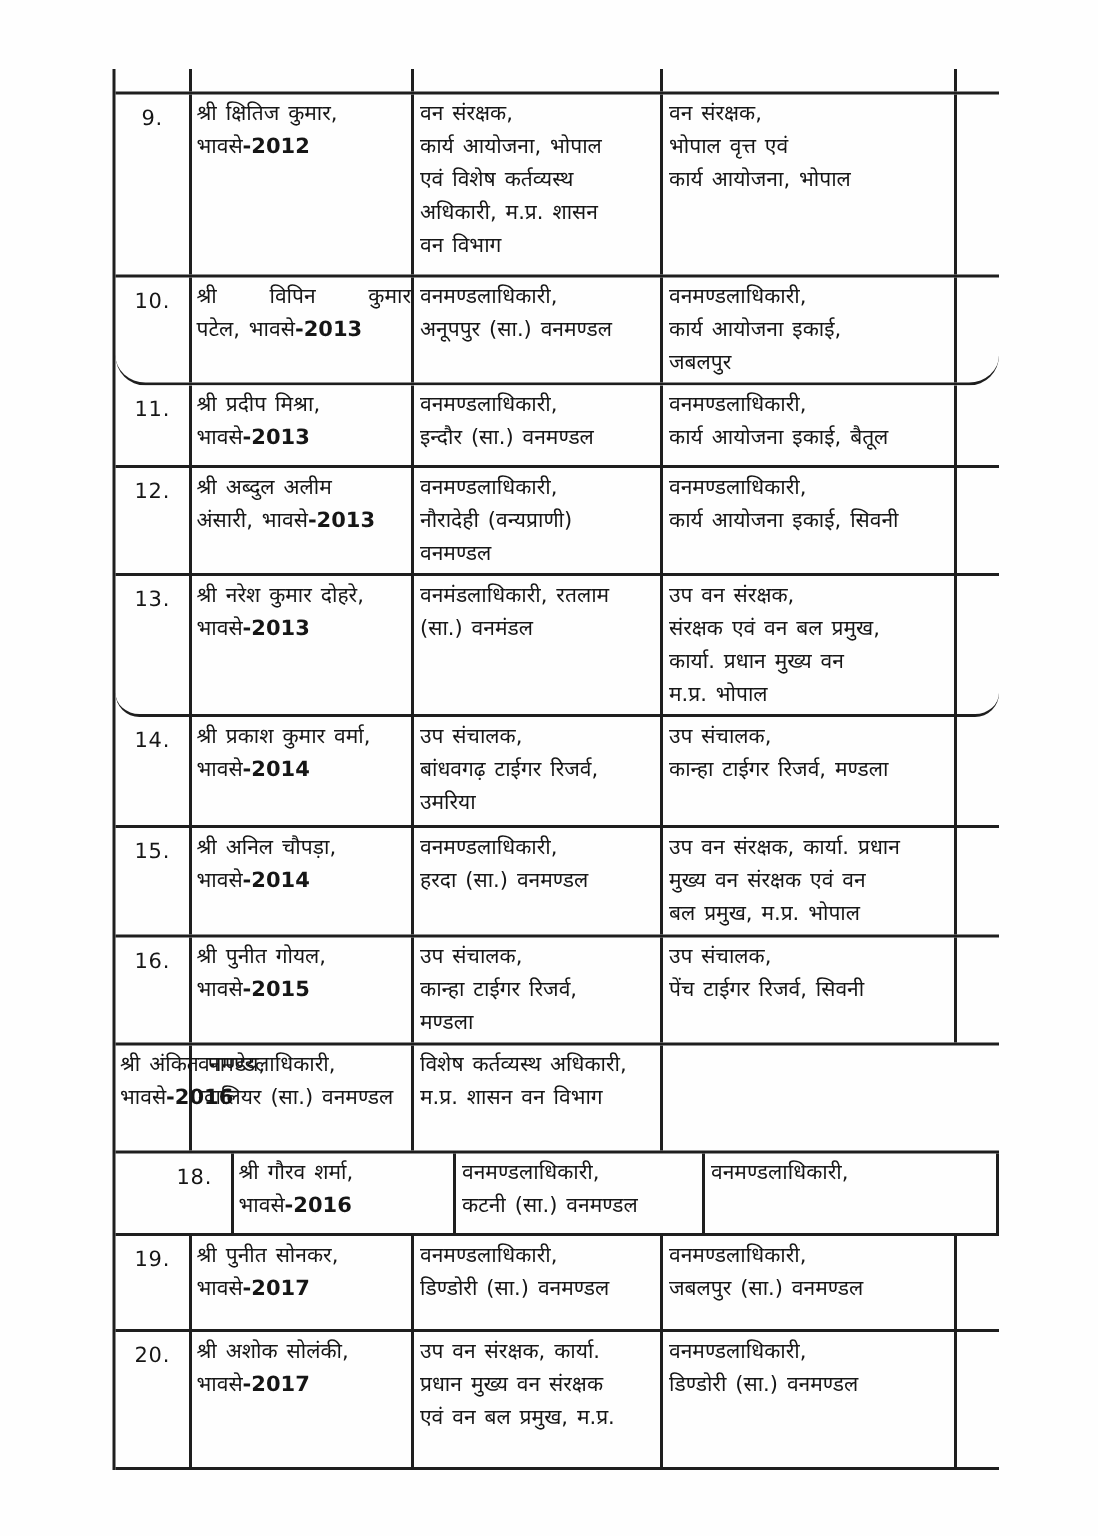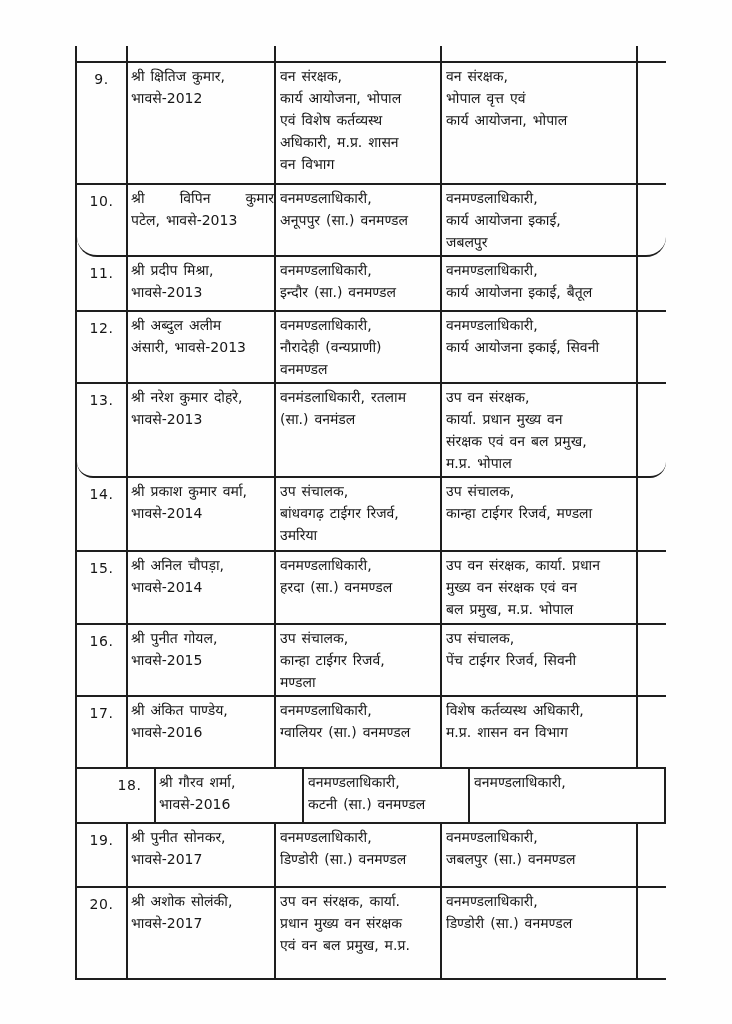--- a/index.html
+++ b/index.html
@@ -48,21 +48,21 @@
   }
   .cell--name   { padding-left: 3px; }
   .cell--cur    { padding-left: 4px; }
   .cell--new    { padding-left: 4px; }
   .line {
     font-size: 14px;
     line-height: 22px;
     white-space: nowrap;
     word-spacing: 1.5px;
   }
-  .line b { font-weight: normal; }
+  .line b { font-weight: bold; }
   
   .table > .row:nth-child(1)  { min-height: 15px;  }
   .table > .row:nth-child(2)  { min-height: 120px; }
   .table > .row:nth-child(3)  { min-height: 69px; border-radius: 20px;  }
   .table > .row:nth-child(4)  { min-height: 53px;  }
   .table > .row:nth-child(5)  { min-height: 66px;  }
   .table > .row:nth-child(6)  { min-height: 88px; border-radius: 16px;  }
   .table > .row:nth-child(7)  { min-height: 72px;  }
   .table > .row:nth-child(8)  { min-height: 71px;  }
   .table > .row:nth-child(9)  { min-height: 68px;  }
@@ -170,22 +170,22 @@
         <div class="cell cell--name">
           <div class="line">श्री नरेश कुमार दोहरे,</div>
           <div class="line">भावसे<b>-2013</b></div>
         </div>
         <div class="cell cell--cur">
           <div class="line">वनमंडलाधिकारी, रतलाम</div>
           <div class="line">(सा.) वनमंडल</div>
         </div>
         <div class="cell cell--new">
           <div class="line">उप वन संरक्षक,</div>
+          <div class="line">संरक्षक एवं वन बल प्रमुख,</div>
           <div class="line">कार्या. प्रधान मुख्य वन</div>
-          <div class="line">संरक्षक एवं वन बल प्रमुख,</div>
           <div class="line">म.प्र. भोपाल</div>
         </div>
       </div>
       <div class="row">
         <div class="cell cell--serial">
           <div class="line">14.</div>
         </div>
         <div class="cell cell--name">
           <div class="line">श्री प्रकाश कुमार वर्मा,</div>
           <div class="line">भावसे<b>-2014</b></div>
@@ -230,23 +230,20 @@
           <div class="line">उप संचालक,</div>
           <div class="line">कान्हा टाईगर रिजर्व,</div>
           <div class="line">मण्डला</div>
         </div>
         <div class="cell cell--new">
           <div class="line">उप संचालक,</div>
           <div class="line">पेंच टाईगर रिजर्व, सिवनी</div>
         </div>
       </div>
       <div class="row">
-        <div class="cell cell--serial">
-          <div class="line">17.</div>
-        </div>
         <div class="cell cell--name">
           <div class="line">श्री अंकित पाण्डेय,</div>
           <div class="line">भावसे<b>-2016</b></div>
         </div>
         <div class="cell cell--cur">
           <div class="line">वनमण्डलाधिकारी,</div>
           <div class="line">ग्वालियर (सा.) वनमण्डल</div>
         </div>
         <div class="cell cell--new">
           <div class="line">विशेष कर्तव्यस्थ अधिकारी,</div>

